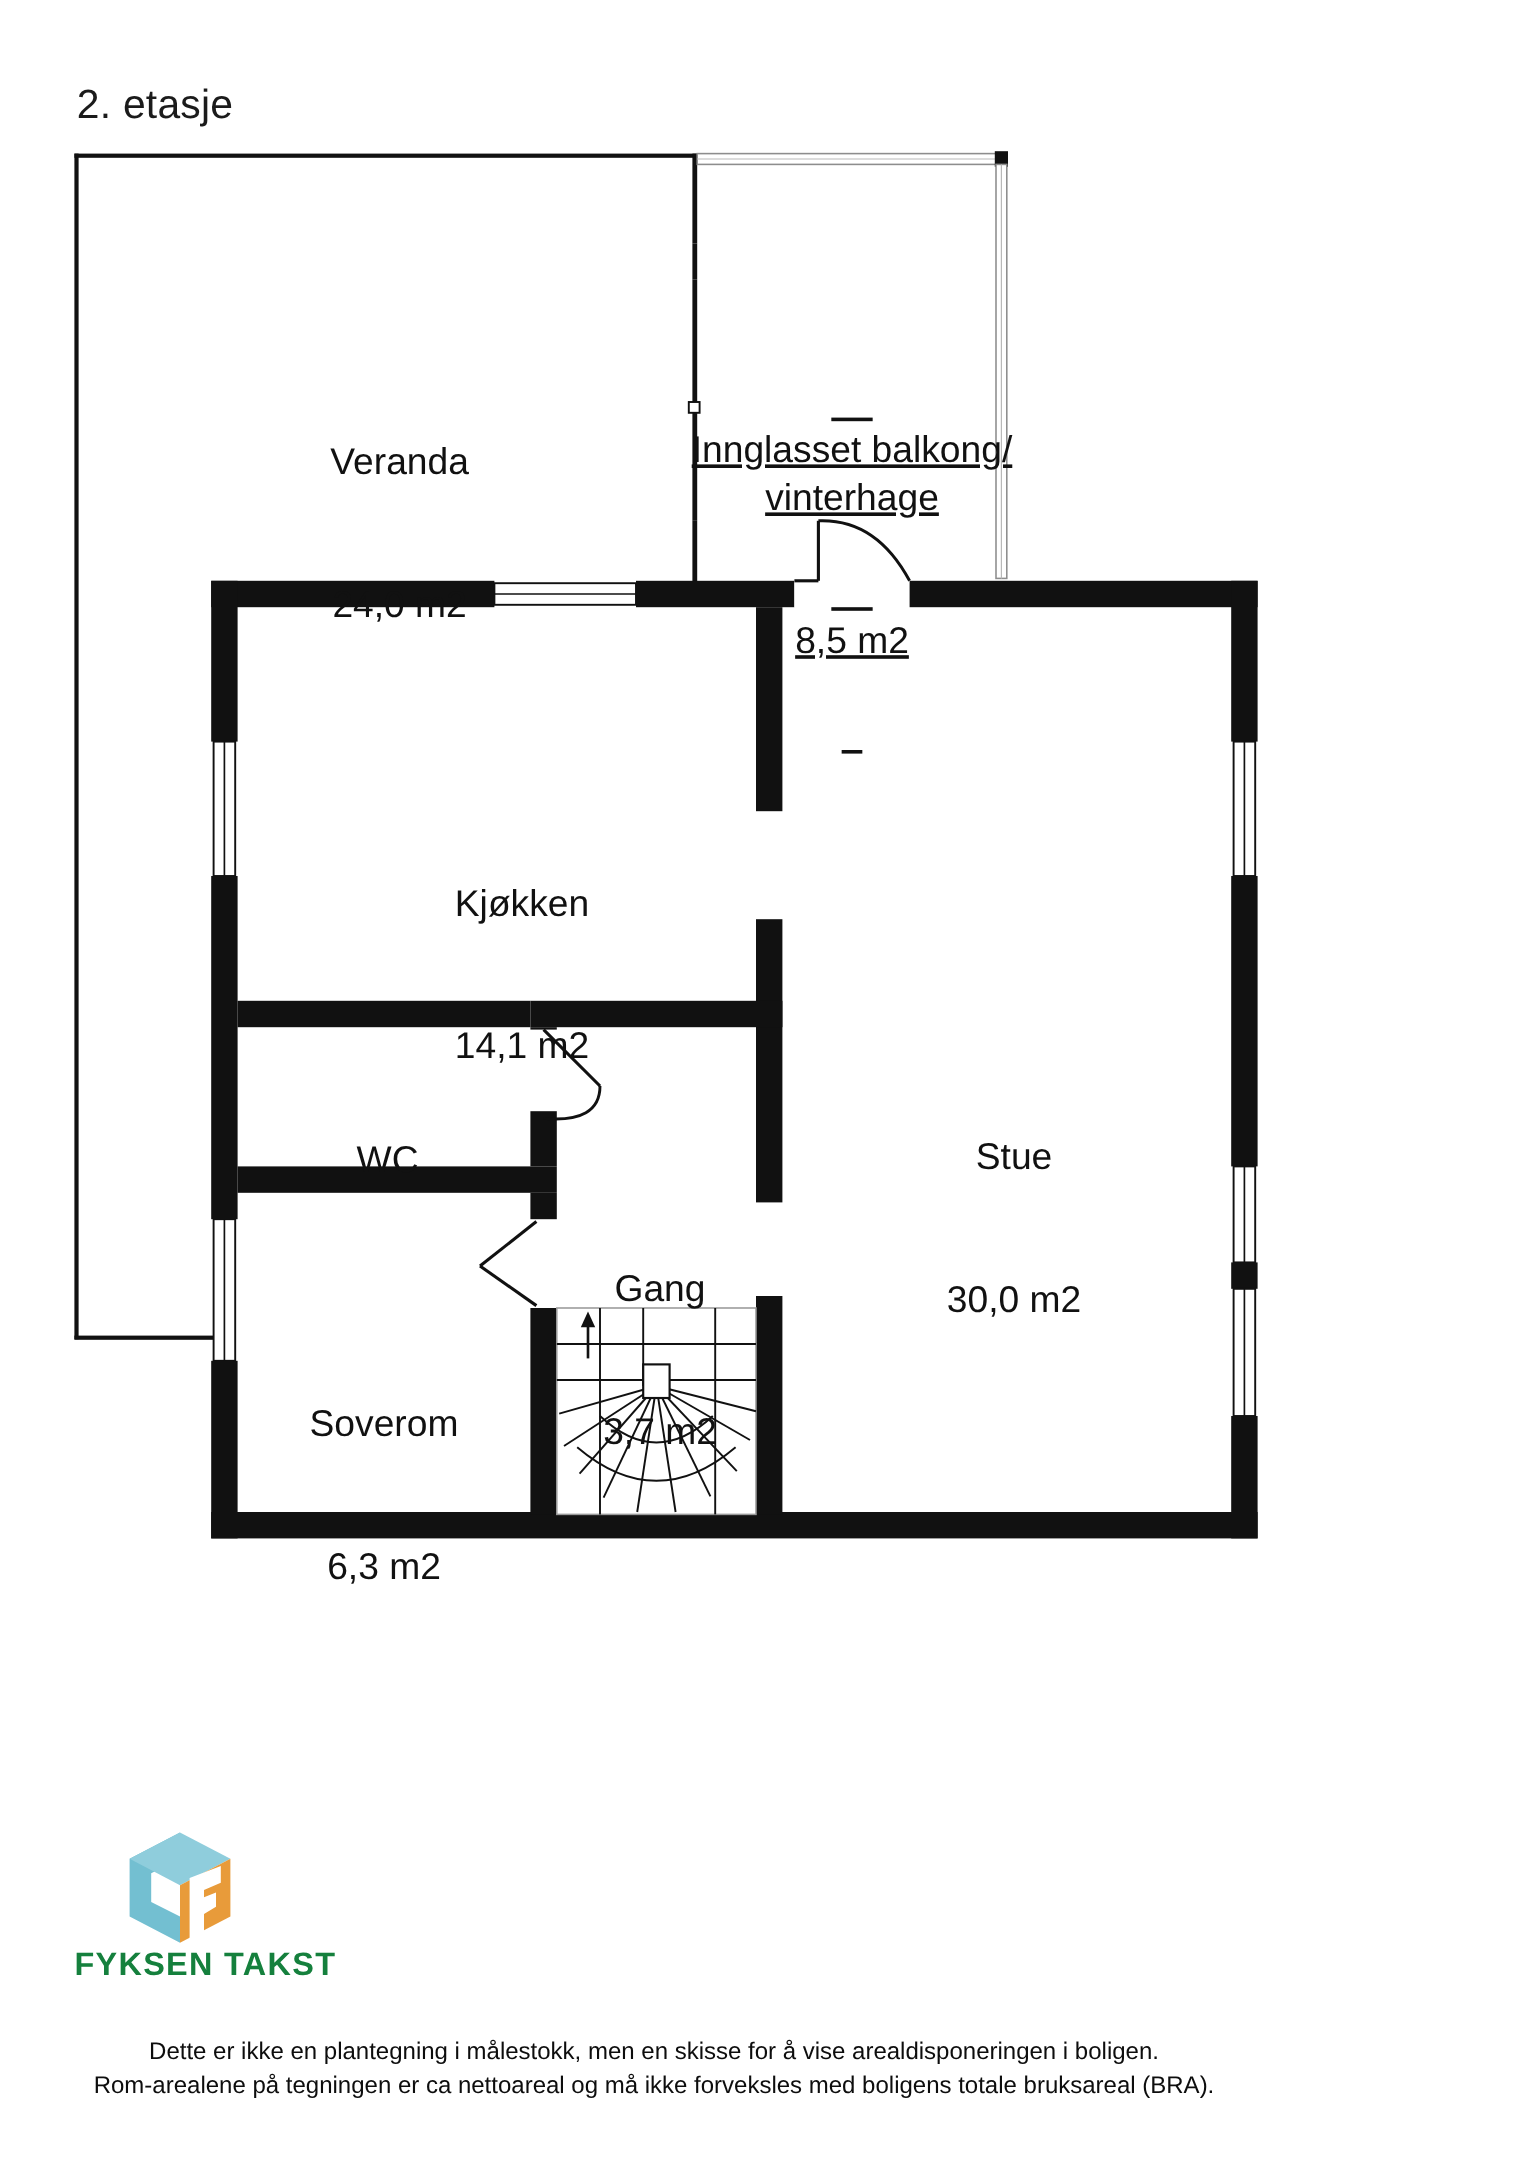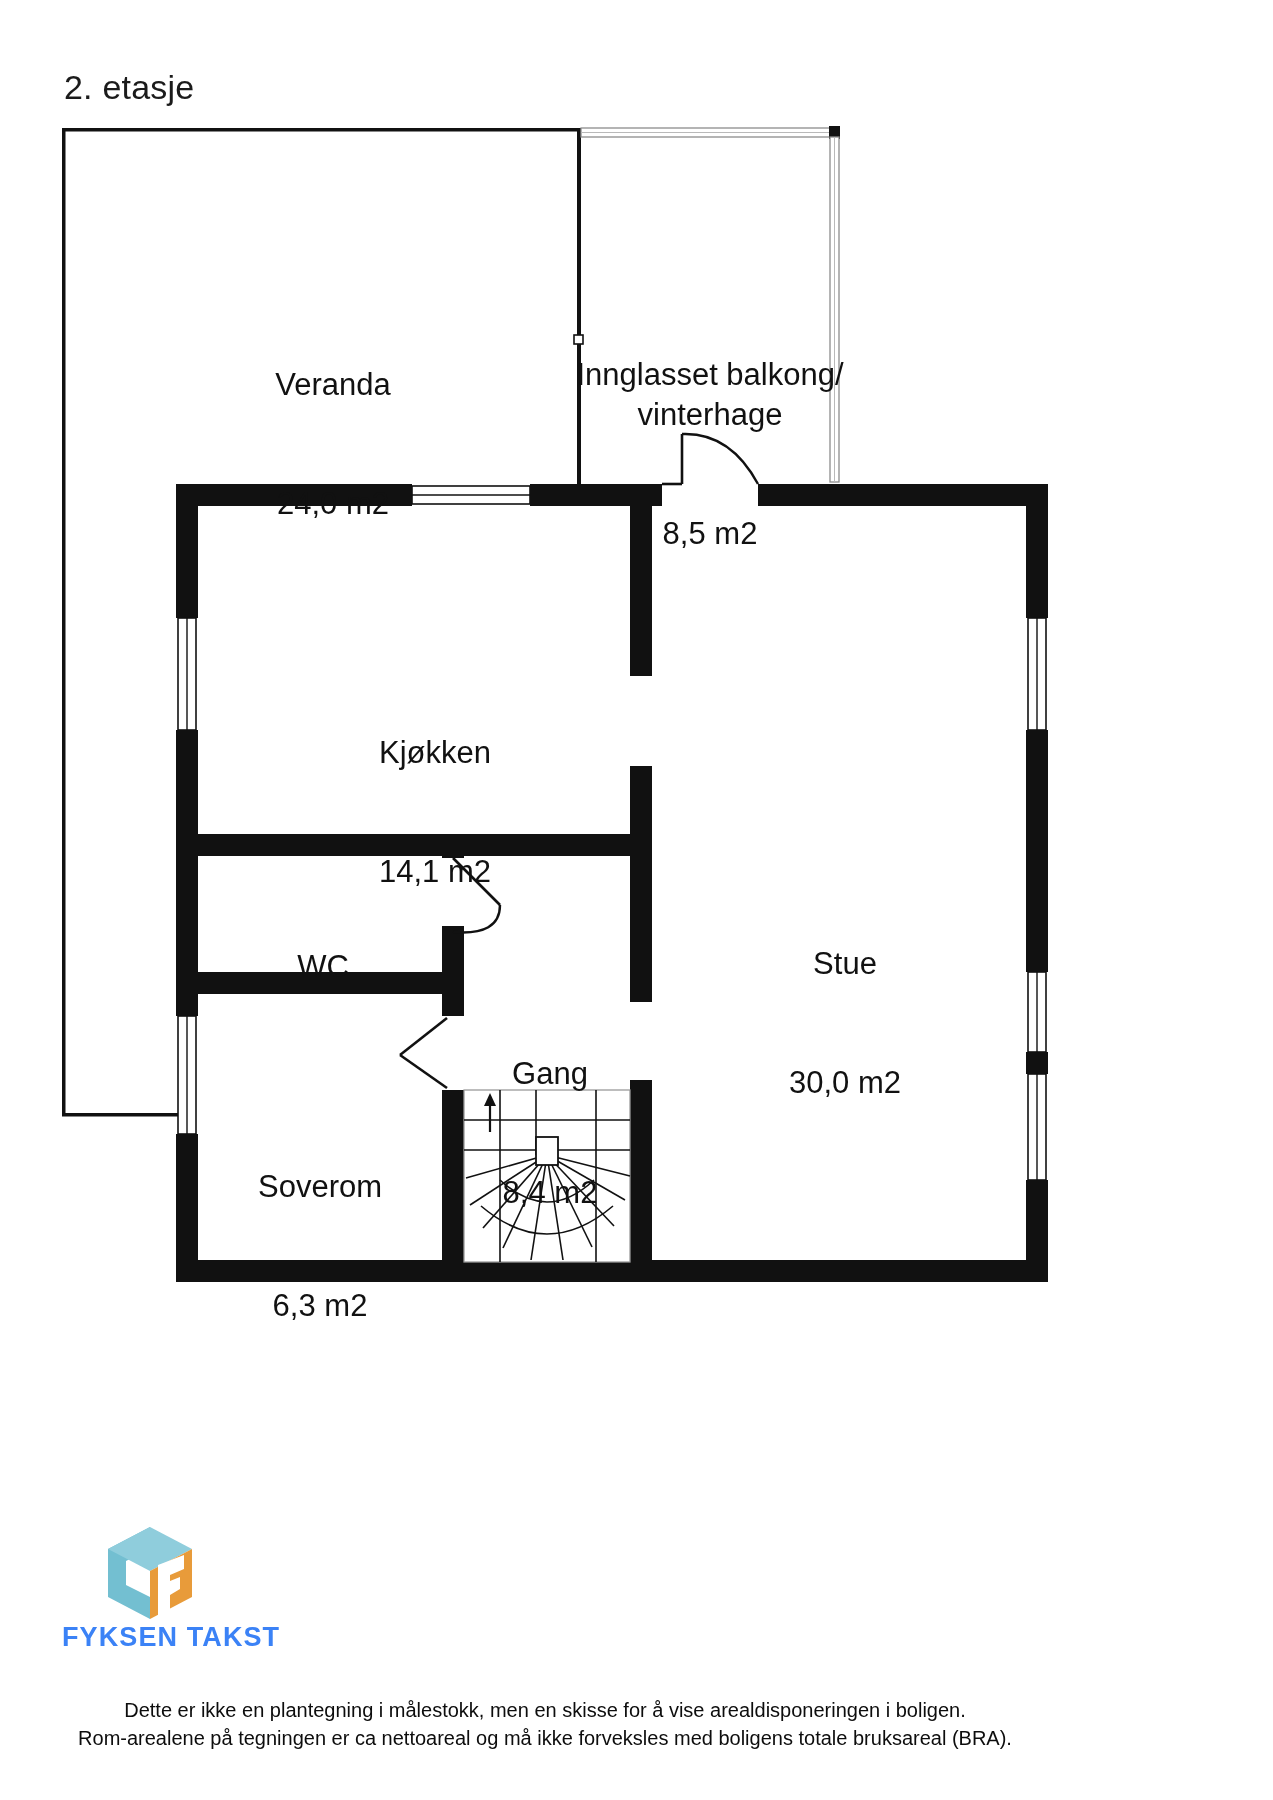--- a/index.html
+++ b/index.html
@@ -64,21 +64,21 @@
     top: 0px;
   }
   #logo-text {
     position: absolute;
     left: 0px;
     top: 97px;
     width: 250px;
     font-size: 27px;
     font-weight: bold;
     letter-spacing: 1.1px;
-    color: #3b82f6;
+    color: #15803d;
     white-space: nowrap;
   }
 
   
   #footer {
     position: absolute;
     left: 0;
     top: 1697px;
     width: 1090px;
     text-align: center;
@@ -237,21 +237,21 @@
       </g>
     </g>
 
   </svg>
 
   <div class="room-label" style="left:188px; top:286px; width:290px;">
     <div>Veranda</div>
     <div>24,0 m2</div>
   </div>
 
-  <div class="room-label" style="left:565px; top:276px; width:290px;">
+  <div class="room-label" style="left:565px; top:276px; width:290px;text-decoration:underline;">
     <div>Innglasset balkong/
 vinterhage</div>
     <div>8,5 m2</div>
   </div>
 
   <div class="room-label" style="left:290px; top:654px; width:290px;">
     <div>Kjøkken</div>
     <div>14,1 m2</div>
   </div>
 
@@ -259,21 +259,21 @@
     <div>Stue</div>
     <div>30,0 m2</div>
   </div>
 
   <div class="room-label" style="left:178px; top:868px; width:290px;">
     <div>WC</div>
   </div>
 
   <div class="room-label" style="left:405px; top:975px; width:290px;">
     <div>Gang</div>
-    <div>8,4 m2</div>
+    <div>3,7 m2</div>
   </div>
 
   <div class="room-label" style="left:175px; top:1088px; width:290px;">
     <div>Soverom</div>
     <div>6,3 m2</div>
   </div>
 
   <div id="logo-block">
     <svg id="logo-mark" width="100" height="96" viewBox="0 0 100 96">
 

